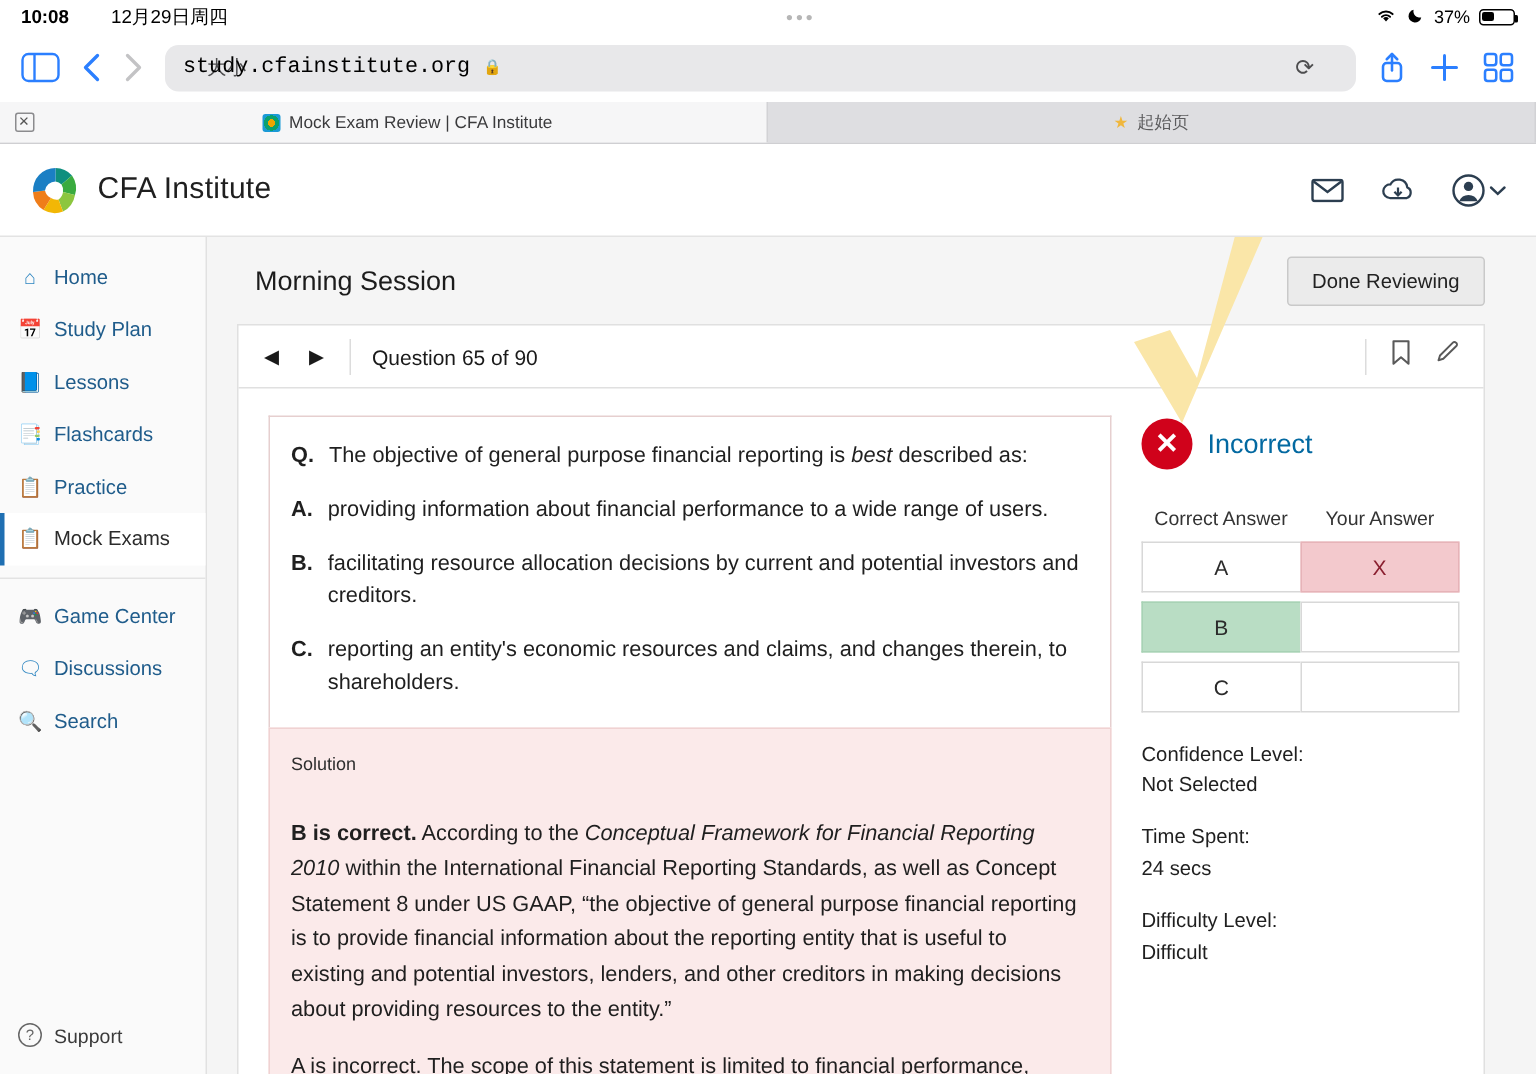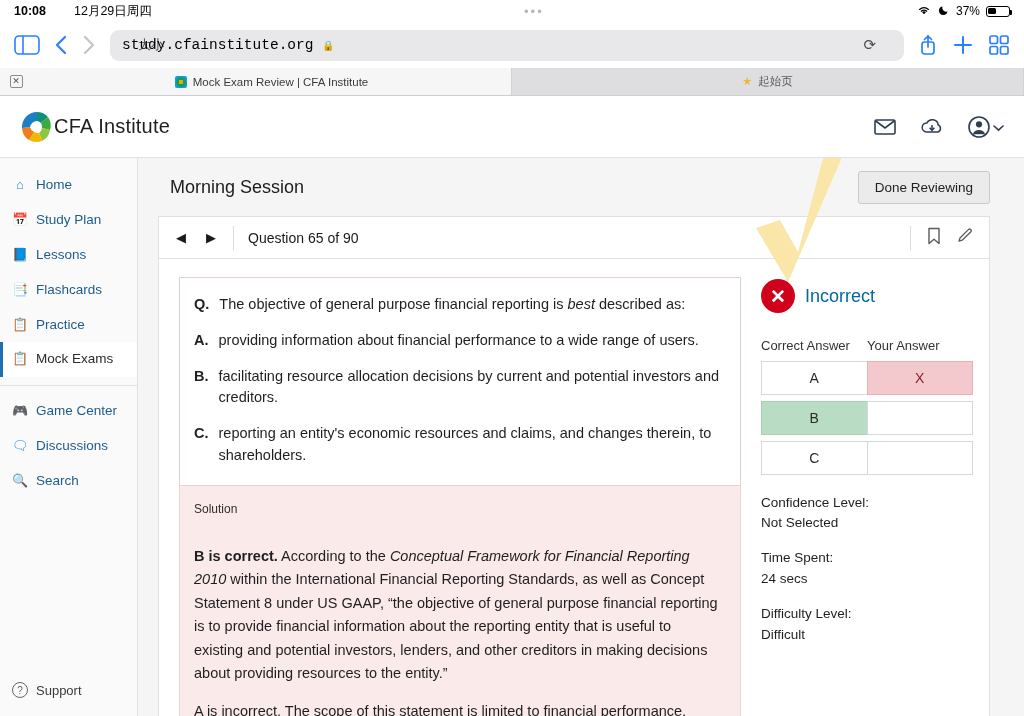--- a/index.html
+++ b/index.html
@@ -101,21 +101,21 @@
 
   
   .site-header {
     height: 62px;
     background: #fff;
     border-bottom: 1px solid #e3e3e3;
     display: flex;
     align-items: center;
     padding: 0 20px;
   }
-  .brand { display: flex; align-items: center; }
+  .brand { display: flex; align-items: center; gap: 11px; }
   .brand-mark { width: 34px; height: 34px; position: relative; }
   .brand-name { font-size: 20px; color: #1f1f1f; letter-spacing: .2px; }
   .header-icons { margin-left: auto; display: flex; align-items: center; gap: 24px; color: #2c3e50; }
   .header-icons .ic { display: flex; align-items: center; gap: 3px; }
 
   
   .page { display: flex; height: calc(716px - 22px - 46px - 28px - 62px); }
 
   
   .sidebar {
@@ -228,21 +228,21 @@
   .answer-col { width: 212px; padding-top: 2px; }
   .verdict { display: flex; align-items: center; gap: 10px; margin-bottom: 24px; }
   .verdict .badge {
     width: 34px; height: 34px; border-radius: 50%;
     background: #d0021b; color: #fff;
     display: flex; align-items: center; justify-content: center;
     font-size: 19px; font-weight: bold; line-height: 1;
   }
   .verdict .txt { font-size: 18px; color: #0369a1; }
   .ans-head { display: flex; font-size: 13px; color: #333; margin-bottom: 6px; }
-  .ans-head div { flex: 1; text-align: left; line-height: 1.35; }
+  .ans-head div { flex: 1; text-align: center; line-height: 1.35; }
   .ans-row { display: flex; margin-bottom: 6px; }
   .ans-cell {
     flex: 1; height: 34px;
     border: 1px solid #d8d8d8;
     display: flex; align-items: center; justify-content: center;
     font-size: 14px; color: #2b2b2b; background: #fff;
   }
   .ans-cell.letter { border-right: none; }
   .ans-cell.correct { background: #b9ddc4; border-color: #a8d2b5; }
   .ans-cell.wrong { background: #f3c9cd; border-color: #e6b3b8; color: #8b2030; }

